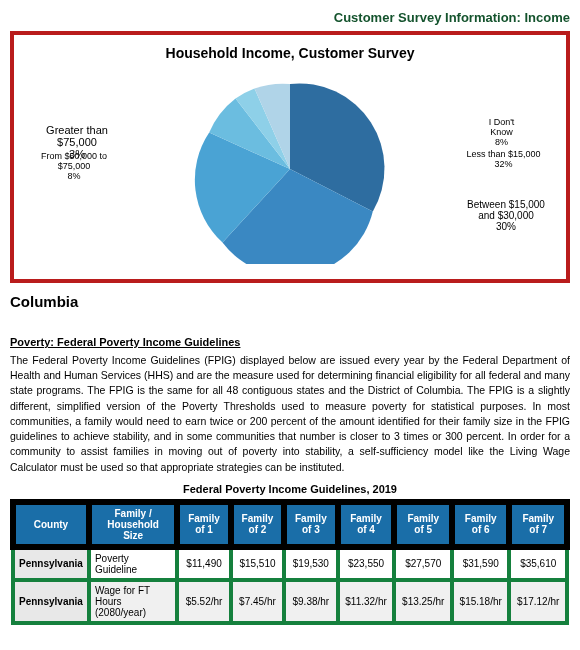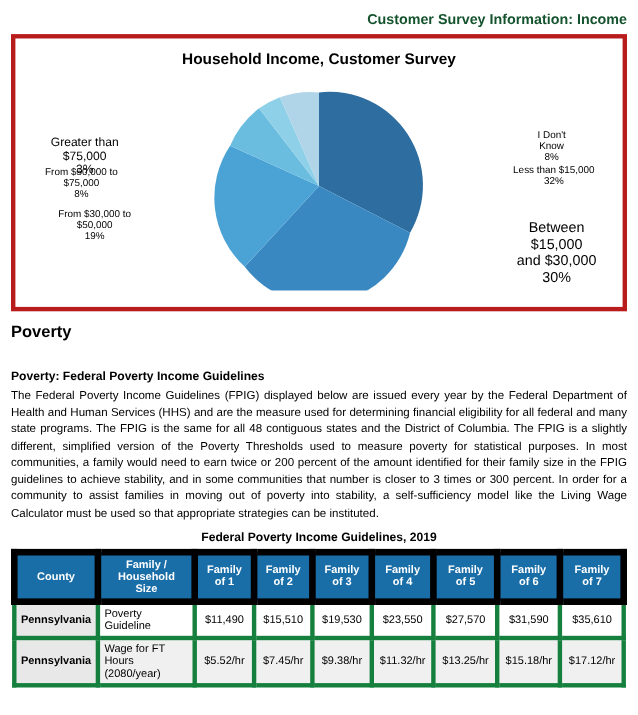--- a/index.html
+++ b/index.html
@@ -43,20 +43,21 @@
       height: 190px;
     }
     .poverty-section h2 {
       color: #000;
       font-size: 15px;
       font-weight: bold;
       margin-bottom: 4px;
     }
     .poverty-link {
       color: #000;
+      text-decoration: underline;
       font-size: 11px;
       font-weight: bold;
       display: block;
       margin-bottom: 5px;
       margin-top: 26px;
     }
     .poverty-text {
       font-size: 10.5px;
       text-align: justify;
       line-height: 1.45;
@@ -126,33 +127,32 @@
 
       <path d="M110,95 L74.5,14.5 A85,85 0 0,1 110,10 Z" fill="#b0d4e8"></path>
     </svg>
 
     <div style="position:absolute; left:0; top:0; width:100%; height:100%; pointer-events:none;">
 
       <div style="position:absolute; left:18px; top:55px; font-size:11px; text-align:center; width:70px;">Greater than $75,000<br>3%</div>
 
       <div style="position:absolute; left:14px; top:82px; font-size:9px; text-align:center; width:72px;">From $50,000 to<br>$75,000<br>8%</div>
 
-      <div style="position:absolute; left:22px; top:120px; font-size:9px; text-align:center; width:80px;">From $30,000 to<br>$50,000<br>19%</div>
 
       <div style="position:absolute; right:22px; top:48px; font-size:9px; text-align:center; width:65px;">I Don't<br>Know<br>8%</div>
 
       <div style="position:absolute; right:15px; top:80px; font-size:9px; text-align:center; width:75px;">Less than $15,000<br>32%</div>
 
-      <div style="position:absolute; right:10px; top:130px; font-size:13px; text-align:center; width:80px;">Between $15,000<br>and $30,000<br>30%</div>
+      <div style="position:absolute; right:10px; top:130px; font-size:10px; text-align:center; width:80px;">Between $15,000<br>and $30,000<br>30%</div>
     </div>
   </div>
 </div>
 
 <div class="poverty-section">
-  <h2>Poverty</h2>
+  <h2>Columbia</h2>
   <a class="poverty-link">Poverty:  Federal Poverty Income Guidelines</a>
   <p class="poverty-text">The Federal Poverty Income Guidelines (FPIG) displayed below are issued every year by the Federal Department of Health and Human Services (HHS) and are the measure used for determining financial eligibility for all federal and many state programs. The FPIG is the same for all 48 contiguous states and the District of Columbia. The FPIG is a slightly different, simplified version of the Poverty Thresholds used to measure poverty for statistical purposes. In most communities, a family would need to earn twice or 200 percent of the amount identified for their family size in the FPIG guidelines to achieve stability, and in some communities that number is closer to 3 times or 300 percent. In order for a community to assist families in moving out of poverty into stability, a self-sufficiency model like the Living Wage Calculator must be used so that appropriate strategies can be instituted.</p>
 
   <div class="table-title">Federal Poverty Income Guidelines, 2019</div>
 
   <table>
     <thead>
       <tr>
         <th>County</th>
         <th>Family / Household Size</th>

